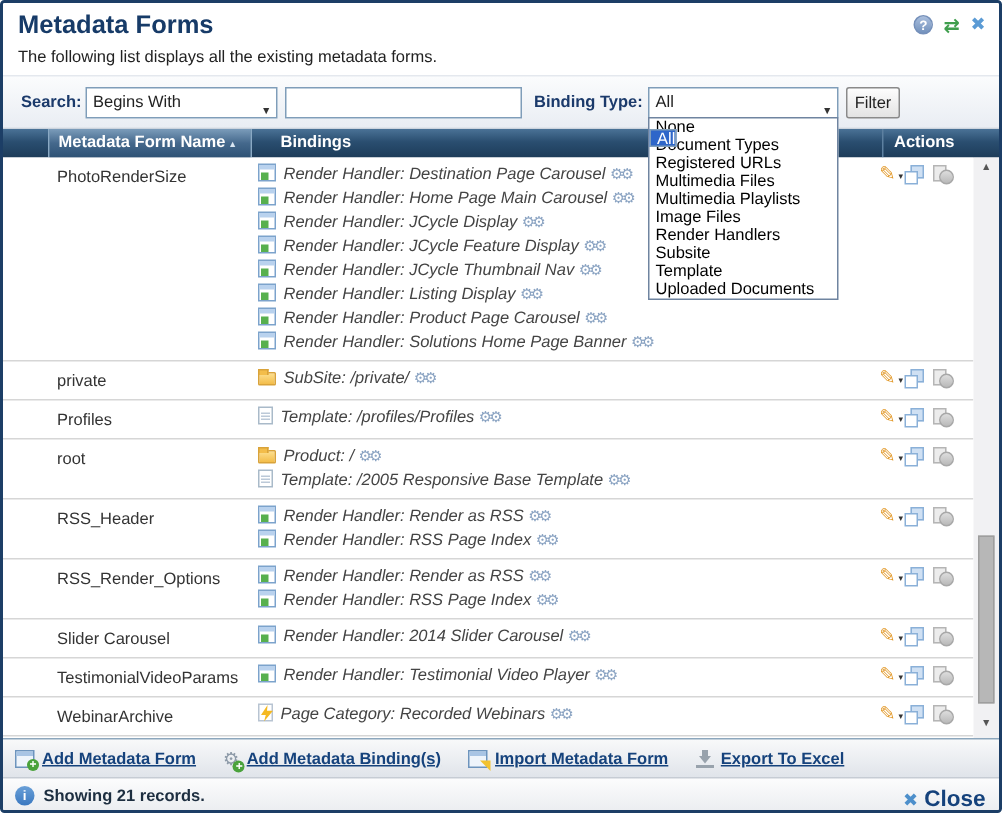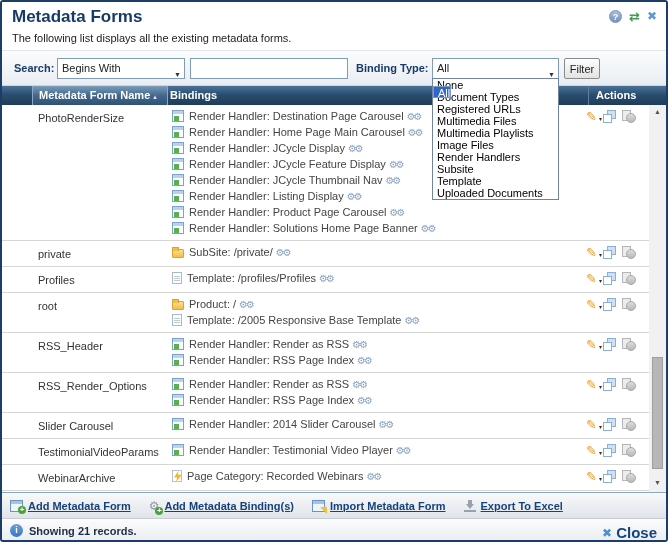--- a/index.html
+++ b/index.html
@@ -31,28 +31,28 @@
   .dropdown { position:absolute; top:76px; left:430px; width:127px; background:#fff; border:1px solid #6f84a0; z-index:50; }
   .dd-opt { font-size:11px; color:#000; height:12px; line-height:12px; padding-left:4px; white-space:nowrap; cursor:pointer; }
   .dd-opt.sel { background:#2e66c9; color:#fff; }
   
   .thead { position:absolute; top:84px; left:0; right:0; height:19px; display:flex;
     background:linear-gradient(#4a7296 0%,#2a4e70 45%,#1d3c59 100%); color:#fff; font-size:11px; font-weight:bold; }
   .h-lead { width:30px; }
   .h-name { width:136px; line-height:18px; padding-left:6px;
     background:linear-gradient(#7b9cba,#44688c 50%,#2e5275); border-left:1px solid #8aa9c4; border-right:1px solid #8aa9c4; cursor:pointer; }
   .h-name .sort { font-size:7px; color:#d9e6f2; margin-left:3px; }
-  .h-bind { flex:1; line-height:18px; padding-left:2px; cursor:pointer; }
+  .h-bind { flex:1; line-height:18px; padding-left:19px; cursor:pointer; }
   .h-act { width:78px; line-height:18px; padding-left:7px; border-left:1px solid #5d80a0; cursor:pointer; }
   
   .tbody { position:absolute; top:103px; left:0; width:647px; height:387px; overflow:hidden; background:#fff; }
   .trow { display:flex; border-bottom:1px solid #d6d6d6; }
   .col-name { width:166px; padding:5px 6px 4px 36px; font-size:11px; color:#333; line-height:16px; }
   .col-bindings { flex:1; padding:3px 0 4px 4px; }
-  .bline { height:16px; line-height:16px; font-size:11px; color:#444; white-space:nowrap; }
+  .bline { height:16px; line-height:16px; font-size:11px; color:#444; white-space:nowrap;font-style:italic; }
   .btext { vertical-align:top; }
   .gears { color:#8aa3c2; font-size:10px; letter-spacing:-2px; margin-left:3px; cursor:pointer; }
   .col-actions { width:64px; padding:5px 13px 0 0; display:flex; gap:6px; justify-content:flex-end; align-items:flex-start; }
   
   .bic { display:inline-block; width:12px; height:12px; margin-right:5px; position:relative; vertical-align:-2px; }
   .bic.render-handler { border:1px solid #7ca3cc; background:#fff; }
   .bic.render-handler::before { content:""; position:absolute; left:0; top:0; right:0; height:3px; background:#b9d2ee; }
   .bic.render-handler::after { content:""; position:absolute; left:1px; top:5px; width:5px; height:5px; background:#58b04e; }
   .bic.subsite { height:9px; margin-top:2px; background:linear-gradient(#fddf8e,#f3bd4a); border:1px solid #d9a33a; border-radius:1px; }
   .bic.subsite::before { content:""; position:absolute; top:-3px; left:-1px; width:5px; height:3px; background:#f3bd4a; border:1px solid #d9a33a; border-bottom:none; }

